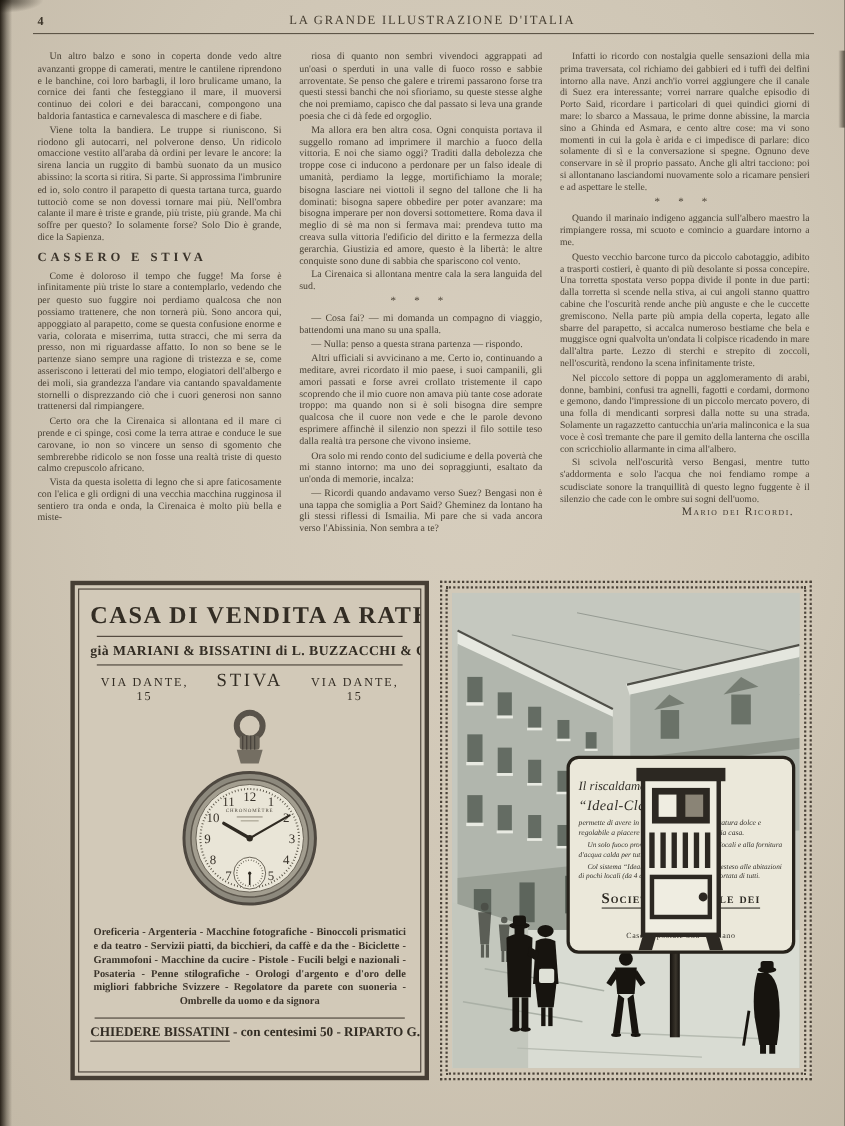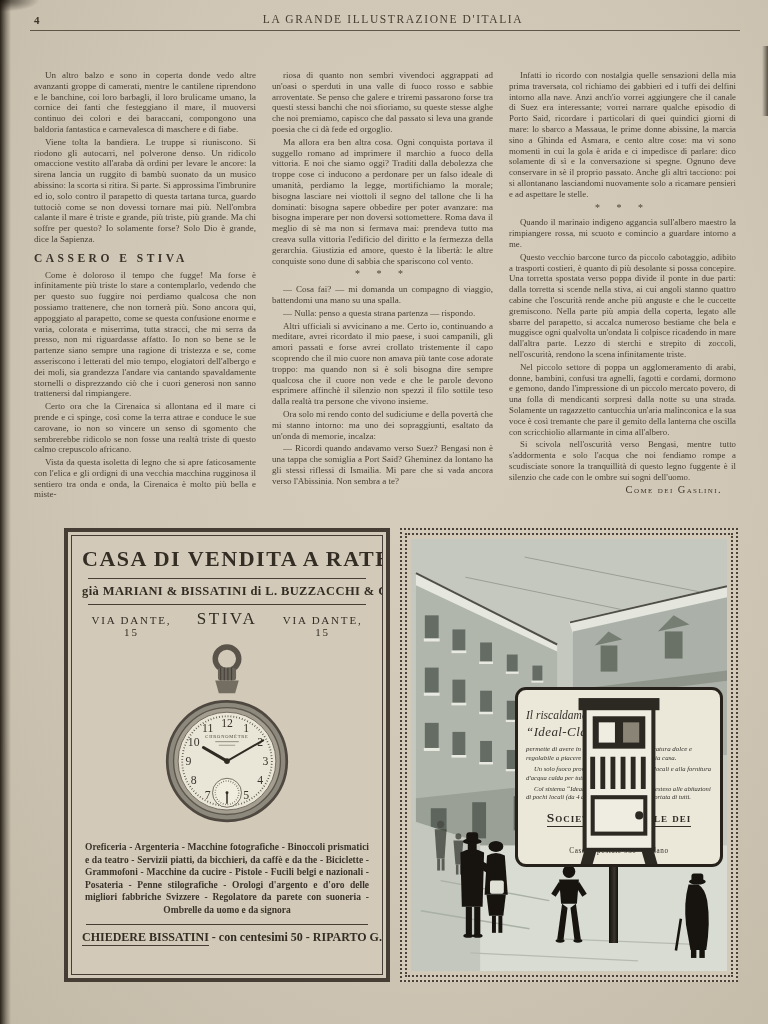--- a/index.html
+++ b/index.html
@@ -24,21 +24,21 @@
   
   .header{position:absolute;left:0;top:0;width:100%;height:46px;}
   .pagenum{position:absolute;left:34px;top:14px;font-size:11px;font-weight:bold;color:#3e362b;}
   .journal-title{position:absolute;left:18px;right:0;top:13px;text-align:center;
     font-size:11.5px;letter-spacing:1.6px;color:#453d31;}
   .header-rule{position:absolute;left:30px;right:28px;top:30px;height:0;border-top:1px solid #5d5547;}
 
   
   .columns{position:absolute;left:34px;top:46px;width:702px;height:474px;display:flex;}
   .col{overflow:hidden;height:474px;text-align:justify;
-    font-size:9px;line-height:10.8px;color:#463e32;margin-top:24px;}
+    font-size:9px;line-height:10.8px;color:#463e32;}
   .col-1{width:222px;margin-right:16px;}
   .col-2{width:221px;margin-right:16px;}
   .col-3{width:227px;font-size:8.8px;}
   .col p{margin:0 0 2px 0;text-indent:11px;}
   .section-heading{margin:8px 0 6px 0;font-size:11.5px;font-weight:600;
     letter-spacing:3.5px;color:#3a332a;}
   .stars{text-align:center;letter-spacing:7px;font-size:10px;margin:3px 0 4px 0;color:#4a4236;}
   .author{text-align:right;font-variant:small-caps;letter-spacing:1.4px;font-size:10.5px;
     margin-top:3px;padding-right:14px;color:#3c352b;}
 
@@ -107,35 +107,36 @@
       <p>Un altro balzo e sono in coperta donde vedo altre avanzanti groppe di camerati, mentre le cantilene riprendono e le banchine, coi loro barbagli, il loro brulicame umano, la cornice dei fanti che festeggiano il mare, il muoversi continuo dei colori e dei baraccani, compongono una baldoria fantastica e carnevalesca di maschere e di fiabe.</p>
       <p>Viene tolta la bandiera. Le truppe si riuniscono. Si riodono gli autocarri, nel polverone denso. Un ridicolo omaccione vestito all'araba dà ordini per levare le ancore: la sirena lancia un ruggito di bambù suonato da un musico abissino: la scorta si ritira. Si parte. Si approssima l'imbrunire ed io, solo contro il parapetto di questa tartana turca, guardo tuttociò come se non dovessi tornare mai più. Nell'ombra calante il mare è triste e grande, più triste, più grande. Ma chi soffre per questo? Io solamente forse? Solo Dio è grande, dice la Sapienza.</p>
       <div class="section-heading">CASSERO E STIVA</div>
       <p>Come è doloroso il tempo che fugge! Ma forse è infinitamente più triste lo stare a contemplarlo, vedendo che per questo suo fuggire noi perdiamo qualcosa che non possiamo trattenere, che non tornerà più. Sono ancora qui, appoggiato al parapetto, come se questa confusione enorme e varia, colorata e miserrima, tutta stracci, che mi serra da presso, non mi riguardasse affatto. Io non so bene se le partenze siano sempre una ragione di tristezza e se, come asseriscono i letterati del mio tempo, elogiatori dell'albergo e dei moli, sia grandezza l'andare via cantando spavaldamente stornelli o disprezzando ciò che i cuori generosi non sanno trattenersi dal rimpiangere.</p>
       <p>Certo ora che la Cirenaica si allontana ed il mare ci prende e ci spinge, così come la terra attrae e conduce le sue carovane, io non so vincere un senso di sgomento che sembrerebbe ridicolo se non fosse una realtà triste di questo calmo crepuscolo africano.</p>
       <p>Vista da questa isoletta di legno che si apre faticosamente con l'elica e gli ordigni di una vecchia macchina rugginosa il sentiero tra onda e onda, la Cirenaica è molto più bella e miste-</p>
     </div>
     <div class="col col-2">
       <p>riosa di quanto non sembri vivendoci aggrappati ad un'oasi o sperduti in una valle di fuoco rosso e sabbie arroventate. Se penso che galere e triremi passarono forse tra questi stessi banchi che noi sfioriamo, su queste stesse alghe che noi premiamo, capisco che dal passato si leva una grande poesia che ci dà fede ed orgoglio.</p>
       <p>Ma allora era ben altra cosa. Ogni conquista portava il suggello romano ad imprimere il marchio a fuoco della vittoria. E noi che siamo oggi? Traditi dalla debolezza che troppe cose ci inducono a perdonare per un falso ideale di umanità, perdiamo la legge, mortifichiamo la morale; bisogna lasciare nei viottoli il segno del tallone che li ha dominati: bisogna sapere obbedire per poter avanzare: ma bisogna imperare per non doversi sottomettere. Roma dava il meglio di sè ma non si fermava mai: prendeva tutto ma creava sulla vittoria l'edificio del diritto e la fermezza della gerarchia. Giustizia ed amore, questo è la libertà: le altre conquiste sono dune di sabbia che spariscono col vento.</p>
+      <p>La Cirenaica si allontana mentre cala la sera languida del sud.</p>
       <div class="stars">* * *</div>
       <p>— Cosa fai? — mi domanda un compagno di viaggio, battendomi una mano su una spalla.</p>
       <p>— Nulla: penso a questa strana partenza — rispondo.</p>
       <p>Altri ufficiali si avvicinano a me. Certo io, continuando a meditare, avrei ricordato il mio paese, i suoi campanili, gli amori passati e forse avrei crollato tristemente il capo scoprendo che il mio cuore non amava più tante cose adorate troppo: ma quando non si è soli bisogna dire sempre qualcosa che il cuore non vede e che le parole devono esprimere affinchè il silenzio non spezzi il filo sottile teso dalla realtà tra persone che vivono insieme.</p>
       <p>Ora solo mi rendo conto del sudiciume e della povertà che mi stanno intorno: ma uno dei sopraggiunti, esaltato da un'onda di memorie, incalza:</p>
       <p>— Ricordi quando andavamo verso Suez? Bengasi non è una tappa che somiglia a Port Said? Gheminez da lontano ha gli stessi riflessi di Ismailia. Mi pare che si vada ancora verso l'Abissinia. Non sembra a te?</p>
     </div>
     <div class="col col-3">
       <p>Infatti io ricordo con nostalgia quelle sensazioni della mia prima traversata, col richiamo dei gabbieri ed i tuffi dei delfini intorno alla nave. Anzi anch'io vorrei aggiungere che il canale di Suez era interessante; vorrei narrare qualche episodio di Porto Said, ricordare i particolari di quei quindici giorni di mare: lo sbarco a Massaua, le prime donne abissine, la marcia sino a Ghinda ed Asmara, e cento altre cose: ma vi sono momenti in cui la gola è arida e ci impedisce di parlare: dico solamente di sì e la conversazione si spegne. Ognuno deve conservare in sè il proprio passato. Anche gli altri tacciono: poi si allontanano lasciandomi nuovamente solo a ricamare pensieri e ad aspettare le stelle.</p>
       <div class="stars">* * *</div>
       <p>Quando il marinaio indigeno aggancia sull'albero maestro la rimpiangere rossa, mi scuoto e comincio a guardare intorno a me.</p>
       <p>Questo vecchio barcone turco da piccolo cabotaggio, adibito a trasporti costieri, è quanto di più desolante si possa concepire. Una torretta spostata verso poppa divide il ponte in due parti: dalla torretta si scende nella stiva, ai cui angoli stanno quattro cabine che l'oscurità rende anche più anguste e che le cuccette gremiscono. Nella parte più ampia della coperta, legato alle sbarre del parapetto, si accalca numeroso bestiame che bela e muggisce ogni qualvolta un'ondata li colpisce ricadendo in mare dall'altra parte. Lezzo di sterchi e strepito di zoccoli, nell'oscurità, rendono la scena infinitamente triste.</p>
       <p>Nel piccolo settore di poppa un agglomeramento di arabi, donne, bambini, confusi tra agnelli, fagotti e cordami, dormono e gemono, dando l'impressione di un piccolo mercato povero, di una folla di mendicanti sorpresi dalla notte su una strada. Solamente un ragazzetto cantucchia un'aria malinconica e la sua voce è così tremante che pare il gemito della lanterna che oscilla con scricchiolio allarmante in cima all'albero.</p>
       <p>Si scivola nell'oscurità verso Bengasi, mentre tutto s'addormenta e solo l'acqua che noi fendiamo rompe a scudisciate sonore la tranquillità di questo legno fuggente è il silenzio che cade con le ombre sui sogni dell'uomo.</p>
-      <div class="author">Come dei Gaslini.</div>
+      <div class="author">Mario dei Ricordi.</div>
     </div>
   </div>
 
   <div class="ad ad-left">
     <div class="ad-left-inner">
       <div class="adl-title">CASA DI VENDITA A RATE</div>
       <div class="adl-rule"></div>
       <div class="adl-subtitle">già MARIANI &amp; BISSATINI di L. BUZZACCHI &amp; C.</div>
       <div class="adl-rule2"></div>
       <div class="adl-address">

